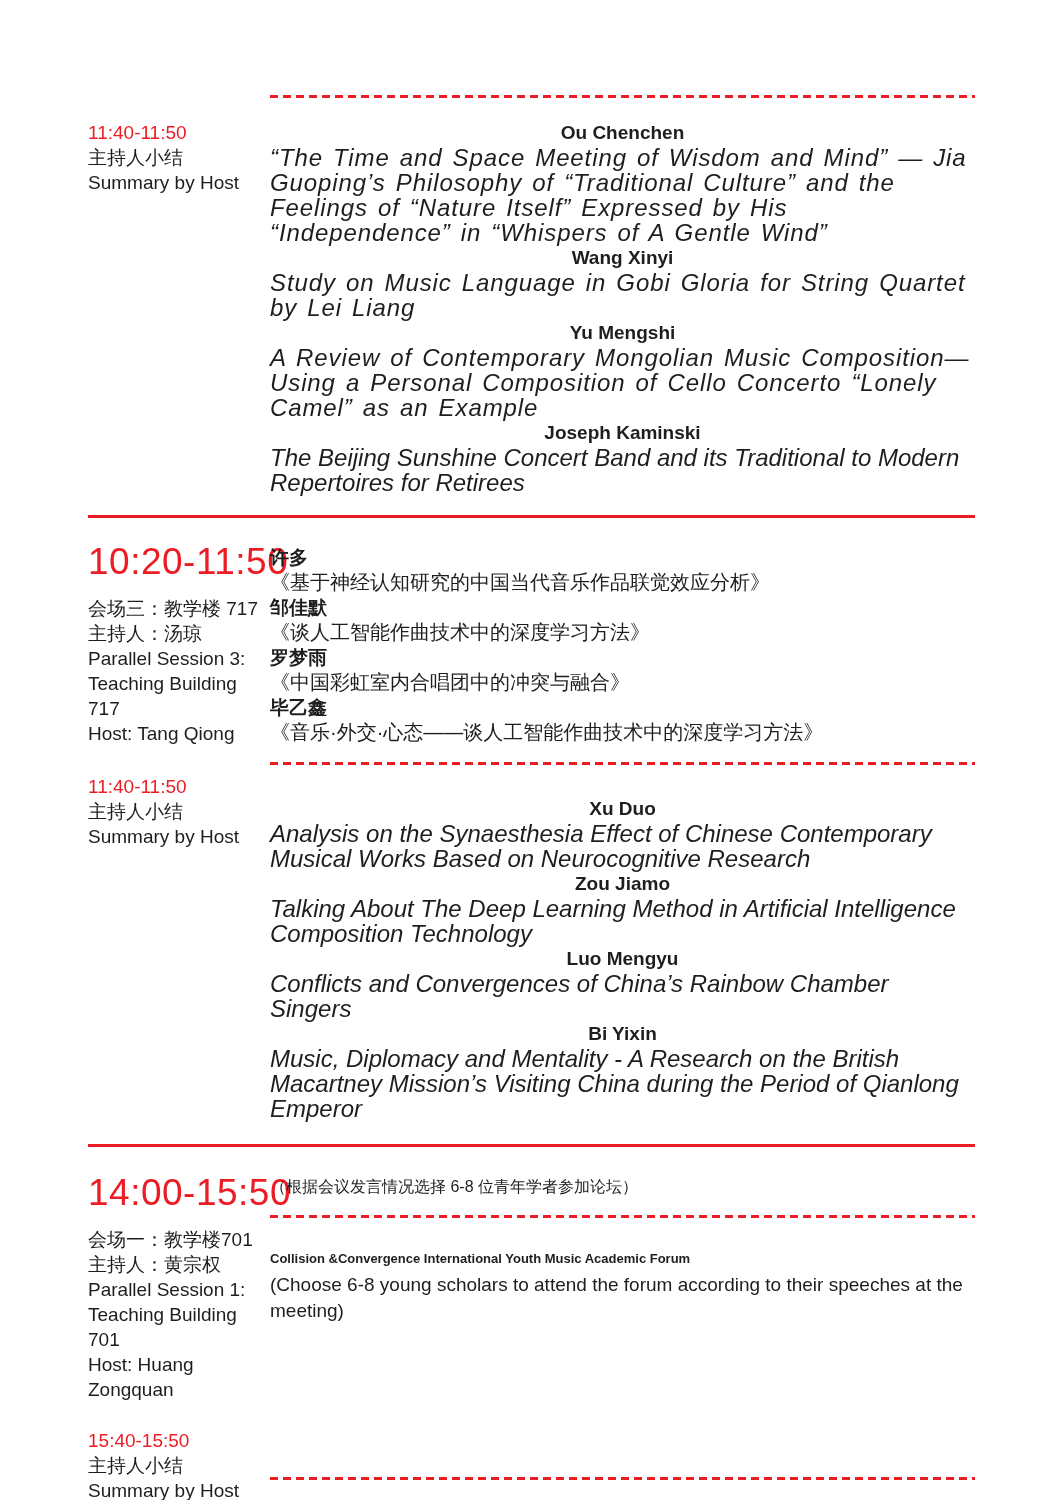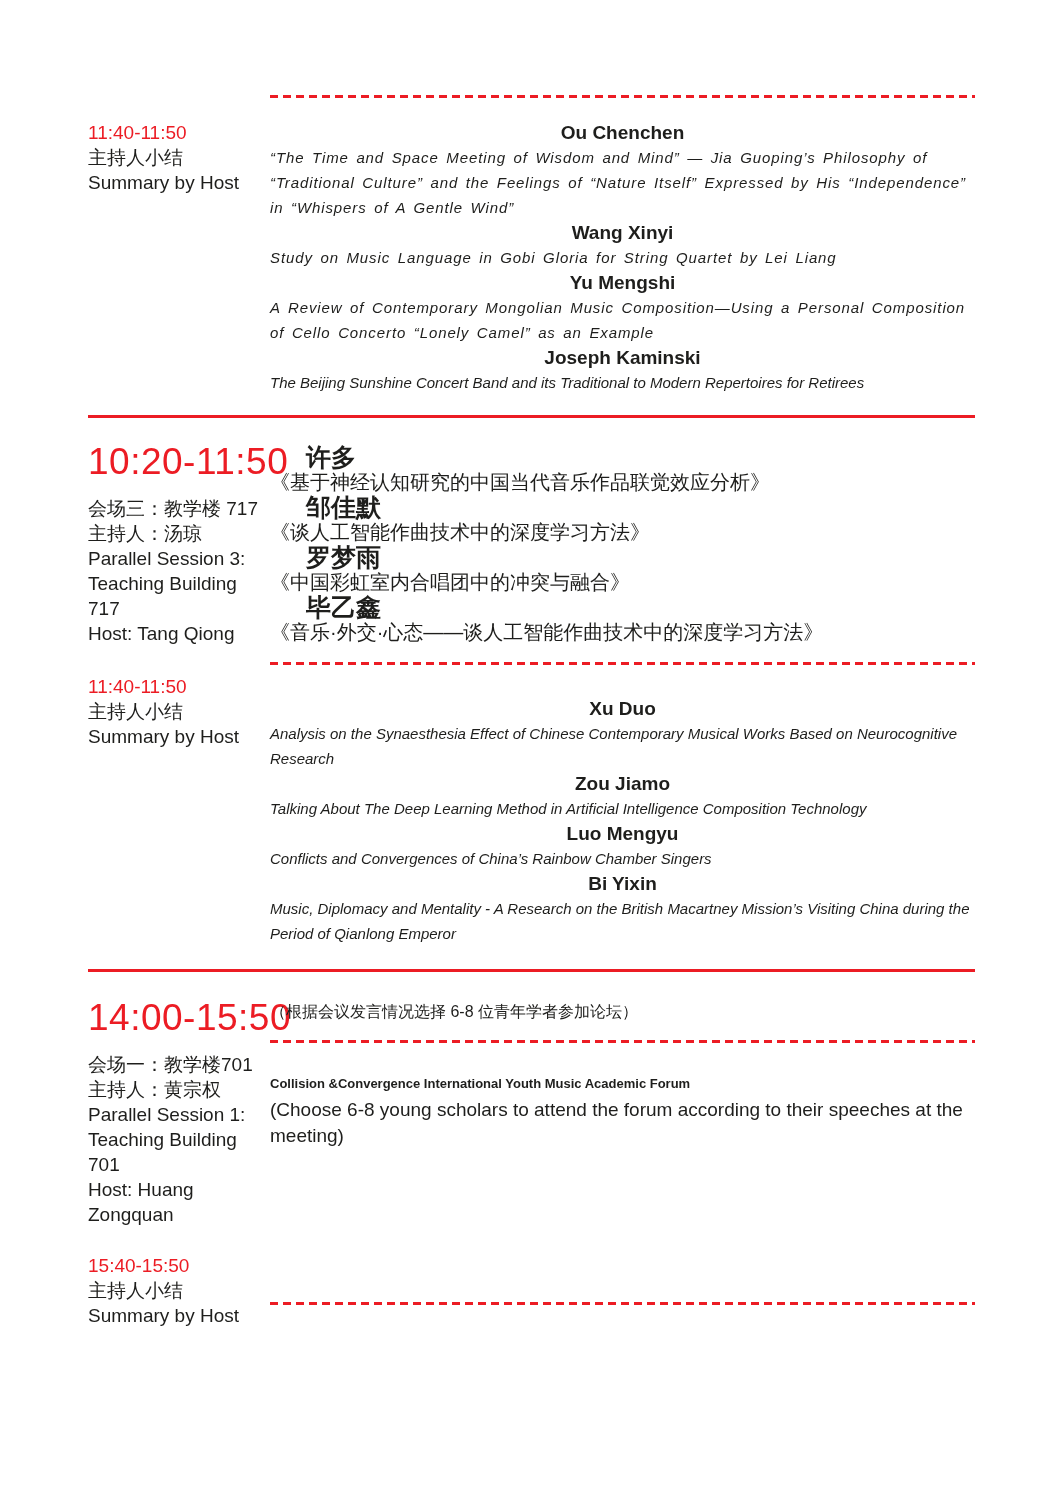--- a/index.html
+++ b/index.html
@@ -29,23 +29,23 @@
     background:var(--red);
   }
 
   .time-sm{color:var(--red);font-size:19px;line-height:25px;}
   .time-lg{
     color:var(--red);font-size:37px;line-height:40px;
     letter-spacing:0.5px;white-space:nowrap;
   }
   .meta{font-size:19px;line-height:25px;}
   .name{font-weight:bold;font-size:19px;line-height:25px;text-align:center;}
-  .title{font-style:italic;font-size:15px;line-height:25px;}
+  .title{font-style:italic;font-size:24px;line-height:25px;}
   .title.tracked{letter-spacing:0.9px;word-spacing:2.5px;}
-  .cjk-name{font-weight:bold;font-size:25px;line-height:25px;margin-left:36px;}
+  .cjk-name{font-weight:bold;font-size:19px;line-height:25px;}
   .cjk-title{font-size:20px;line-height:25px;}
 
   
   .sec-summary1 .col-left{padding-top:25px;}
   .sec-summary1 .dashed{margin-bottom:22px;}
 
   
   .sep1{margin-top:20px;}
   .sep2{margin-top:23px;}
 

